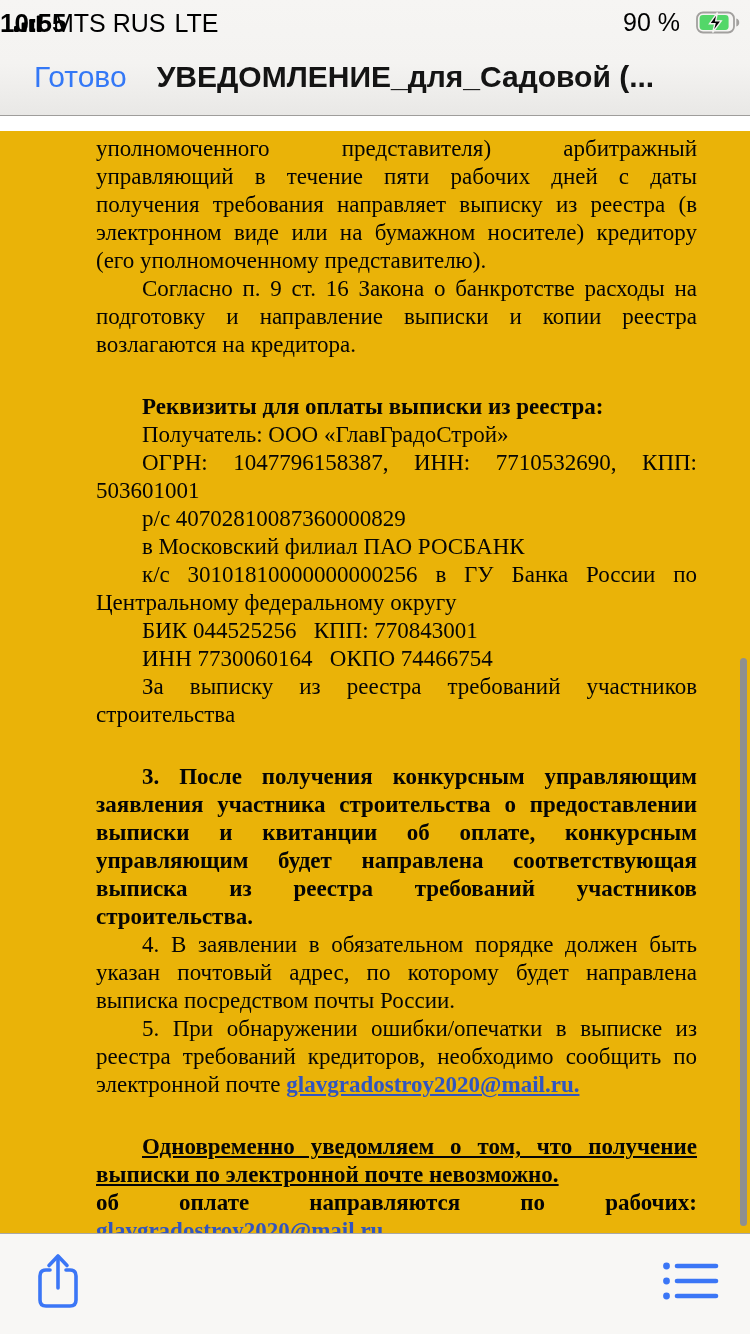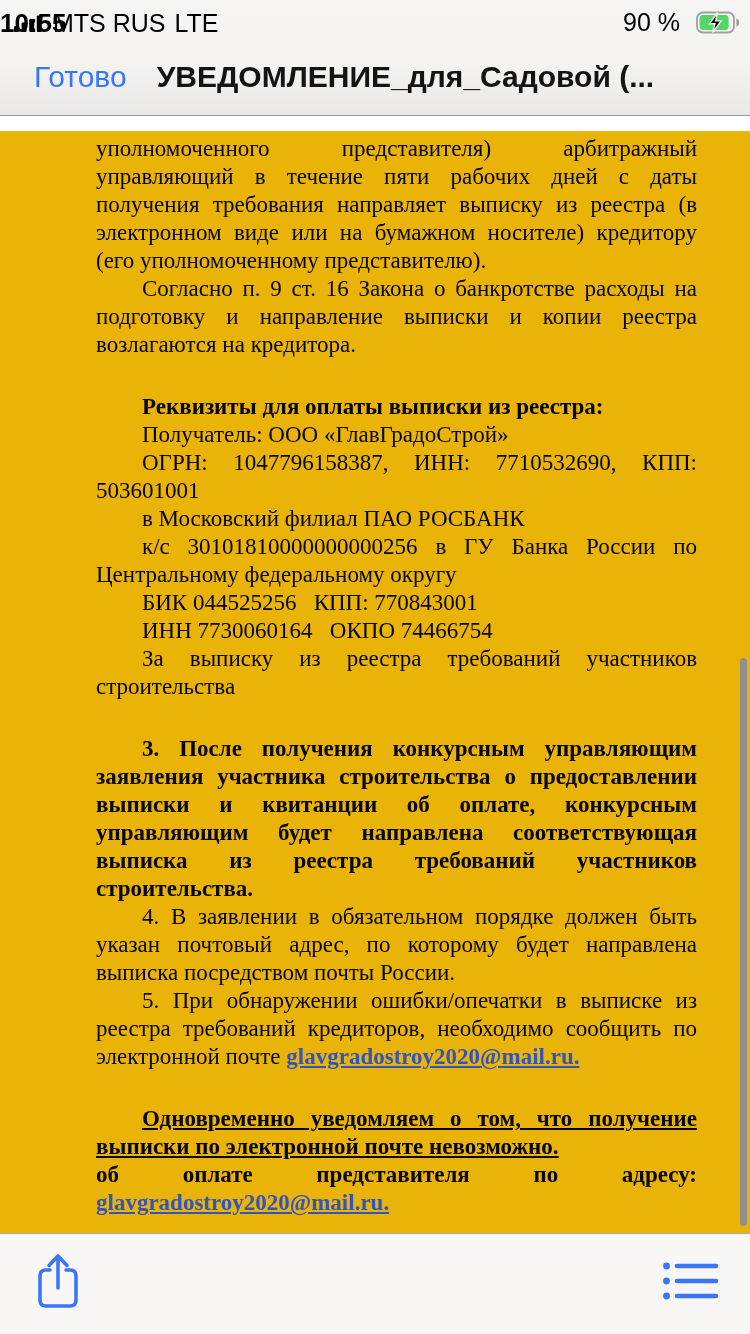--- a/index.html
+++ b/index.html
@@ -89,30 +89,31 @@
   </div>
 </div>
 
 <div class="doc">
   <div>
       <p class="para"><span>уполномоченного представителя) арбитражный управляющий в течение пяти рабочих дней с даты получения требования направляет выписку из реестра (в электронном виде или на бумажном носителе) кредитору (его уполномоченному представителю).</span></p>
       <p class="para indent"><span>Согласно п. 9 ст. 16 Закона о банкротстве расходы на подготовку и направление выписки и копии реестра возлагаются на кредитора.</span></p>
       <p class="para indent gap"><span>Реквизиты для оплаты выписки из реестра:</span></p>
       <p class="para indent"><span>Получатель: ООО «ГлавГрадоСтрой»</span></p>
       <p class="para indent"><span>ОГРН: 1047796158387, ИНН: 7710532690, КПП: 503601001</span></p>
+      <p class="para indent"><span>р/с 40702810087360000829</span></p>
       <p class="para indent"><span>в Московский филиал ПАО РОСБАНК</span></p>
       <p class="para indent"><span>к/с 30101810000000000256 в ГУ Банка России по Центральному федеральному округу</span></p>
       <p class="para indent"><span>БИК 044525256&nbsp;&nbsp; КПП: 770843001</span></p>
       <p class="para indent"><span>ИНН 7730060164&nbsp;&nbsp; ОКПО 74466754</span></p>
       <p class="para indent"><span>За выписку из реестра требований участников строительства</span></p>
       <p class="para indent gap"><span>3. После получения конкурсным управляющим заявления участника строительства о предоставлении выписки и квитанции об оплате, конкурсным управляющим будет направлена соответствующая выписка из реестра требований участников строительства.</span></p>
       <p class="para indent"><span>4. В заявлении в обязательном порядке должен быть указан почтовый адрес, по которому будет направлена выписка посредством почты России.</span></p>
       <p class="para indent"><span>5. При обнаружении ошибки/опечатки в выписке из реестра требований кредиторов, необходимо сообщить по электронной почте </span><a href="#">glavgradostroy2020@mail.ru.</a></p>
       <p class="para indent gap u"><span>Одновременно уведомляем о том, что получение выписки по электронной почте невозможно.</span></p>
-      <p class="para bold jlast"><span>об оплате представителя по адресу:</span></p>
+      <p class="para bold jlast"><span>об оплате направляются по рабочих:</span></p>
       <p class="para bold"><a href="#">glavgradostroy2020@mail.ru.</a></p>
     </div>
 </div>
 
 <div class="scrollbar"></div>
 
 <div class="toolbar">
   <button class="tb-btn">
     <span style="display:flex;">
       <svg width="52" height="60" viewBox="0 0 52 60">

